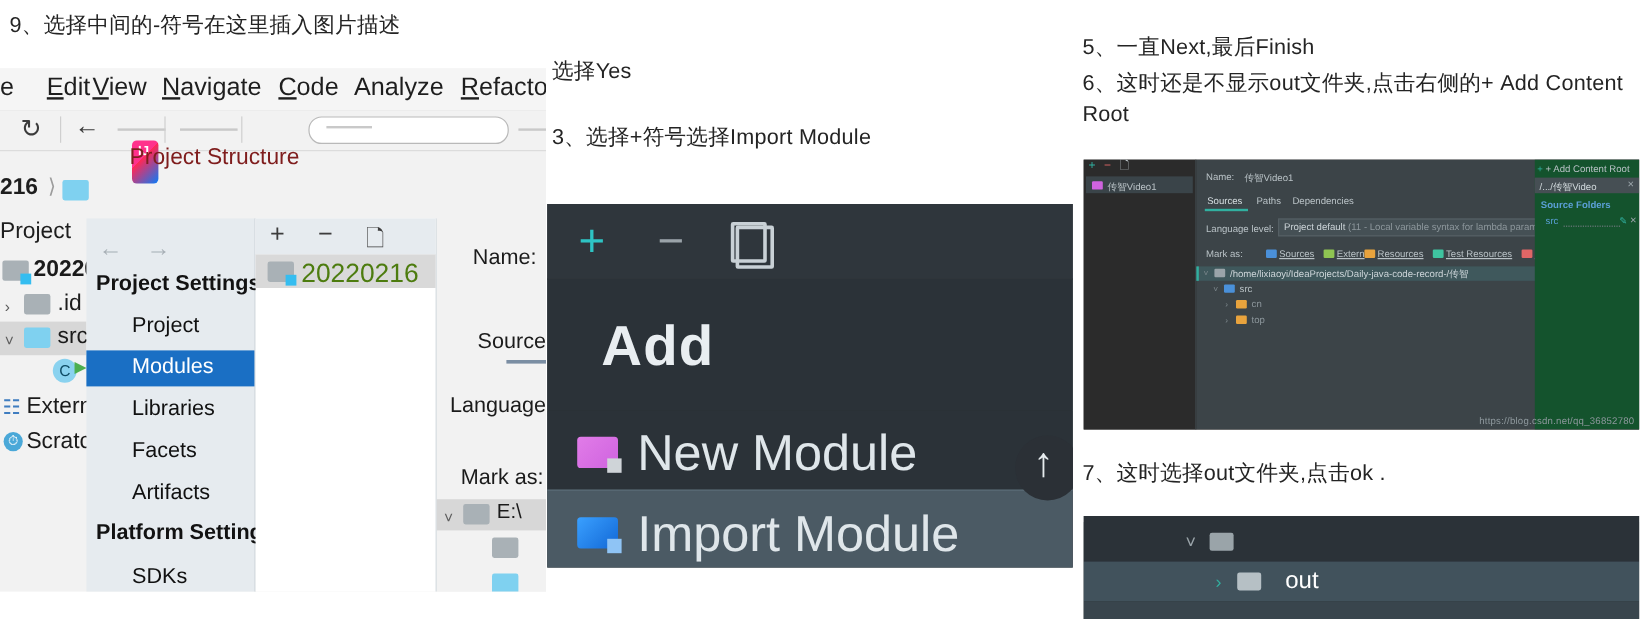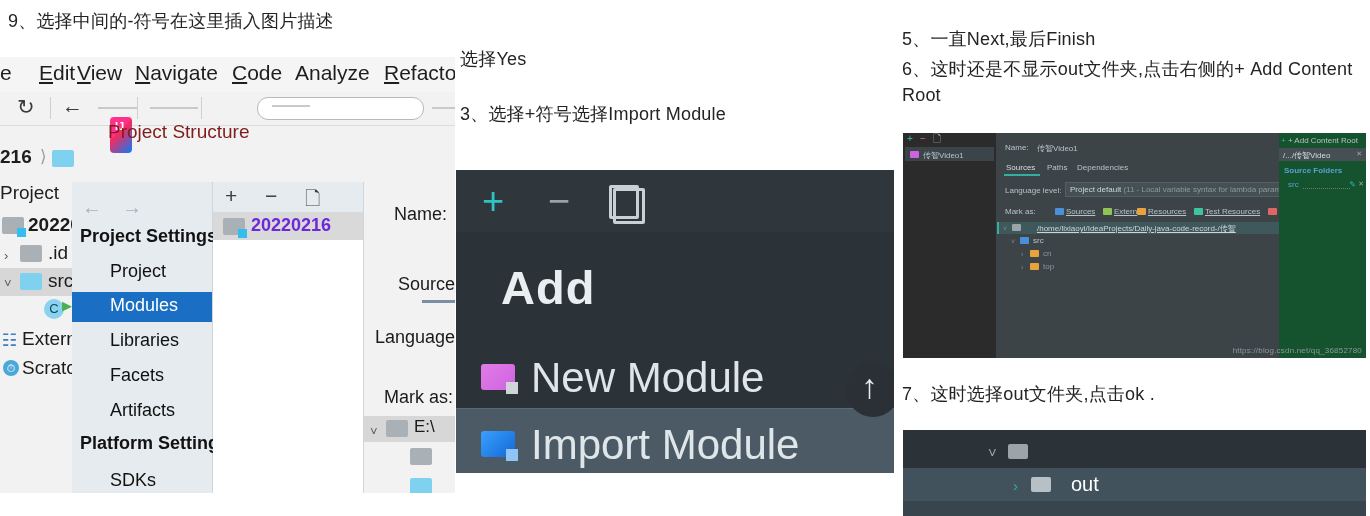--- a/index.html
+++ b/index.html
@@ -52,21 +52,21 @@
   .ps-item{position:absolute;left:0;width:140px;height:30px;font-size:18px;color:#111;white-space:nowrap;}
   .ps-item span{position:absolute;left:38px;top:3px;}
   .ps-item.active{background:#1a6fc4;color:#fff;}
   .ps-item.active span{color:#fff;}
 
   
   #ps-modlist{left:213px;top:125px;width:150px;height:368px;background:#ffffff;border-right:1px solid #cfd6db;}
   #ps-modlist .hdr{position:absolute;left:0;top:0;width:150px;height:30px;background:#e6ebef;}
   #ps-modlist .hdr .ic{position:absolute;top:2px;font-size:21px;color:#3d3d3d;}
   #ps-modlist .mod-row{position:absolute;left:0;top:30px;width:150px;height:28px;background:#d9d9d9;}
-  #ps-modlist .mod-row .nm{position:absolute;left:38px;top:3px;font-size:18px;color:#6d28d9;font-weight:bold;}
+  #ps-modlist .mod-row .nm{position:absolute;left:38px;top:3px;font-size:22px;color:#4d7c0f;}
 
   
   #ps-detail{left:364px;top:125px;width:91px;height:368px;background:#f2f2f2;}
   .lbl-r{position:absolute;right:6px;font-size:18px;color:#1b1b1b;white-space:nowrap;}
   .tab-underline{position:absolute;height:3px;background:#7b8ea3;}
   .detail-row{position:absolute;left:0;width:91px;height:26px;}
   .detail-row.sel{background:#d7d7d7;}
 
   
   #mid-shot{left:456px;top:170px;width:438px;height:303px;background:#2b3238;overflow:hidden;
@@ -332,21 +332,21 @@
         <span class="mk" style="left:11px;"><i style="background:#4a90d9"></i><u>Sources</u></span>
         <span class="mk" style="left:59px;"><i style="background:#8fc552"></i><u>Extern</u></span>
         <span class="mk" style="left:93px;"><i style="background:#e8a33d"></i><u>Resources</u></span>
         <span class="mk" style="left:150px;"><i style="background:#3fc4a0"></i><u>Test Resources</u></span>
         <span class="mk" style="left:224px;"><i style="background:#e06666"></i><u>Excluded</u></span>
       </div>
 
       <div class="rs-treerow rs-sel" style="left:0;top:89px;width:282px;">
         <span class="ch" style="left:4px;top:3px;">˅</span>
         <span class="fi" style="left:13px;top:2px;background:#9aa4a9;"></span>
-        <span class="nm" style="left:38px;color:#cdd5d9;text-decoration:underline;">/home/lixiaoyi/IdeaProjects/Daily-java-code-record-/传智</span>
+        <span class="nm" style="left:26px;color:#cdd5d9;">/home/lixiaoyi/IdeaProjects/Daily-java-code-record-/传智</span>
       </div>
       <div class="rs-treerow" style="left:0;top:102px;width:282px;">
         <span class="ch" style="left:14px;top:3px;">˅</span>
         <span class="fi" style="left:23px;top:2px;background:#4a90d9;"></span>
         <span class="nm" style="left:36px;color:#b9c2c6;">src</span>
       </div>
       <div class="rs-treerow" style="left:0;top:115px;width:282px;">
         <span class="ch" style="left:24px;top:3px;">›</span>
         <span class="fi" style="left:33px;top:2px;background:#e8a33d;"></span>
         <span class="nm" style="left:46px;color:#8d979c;">cn</span>

